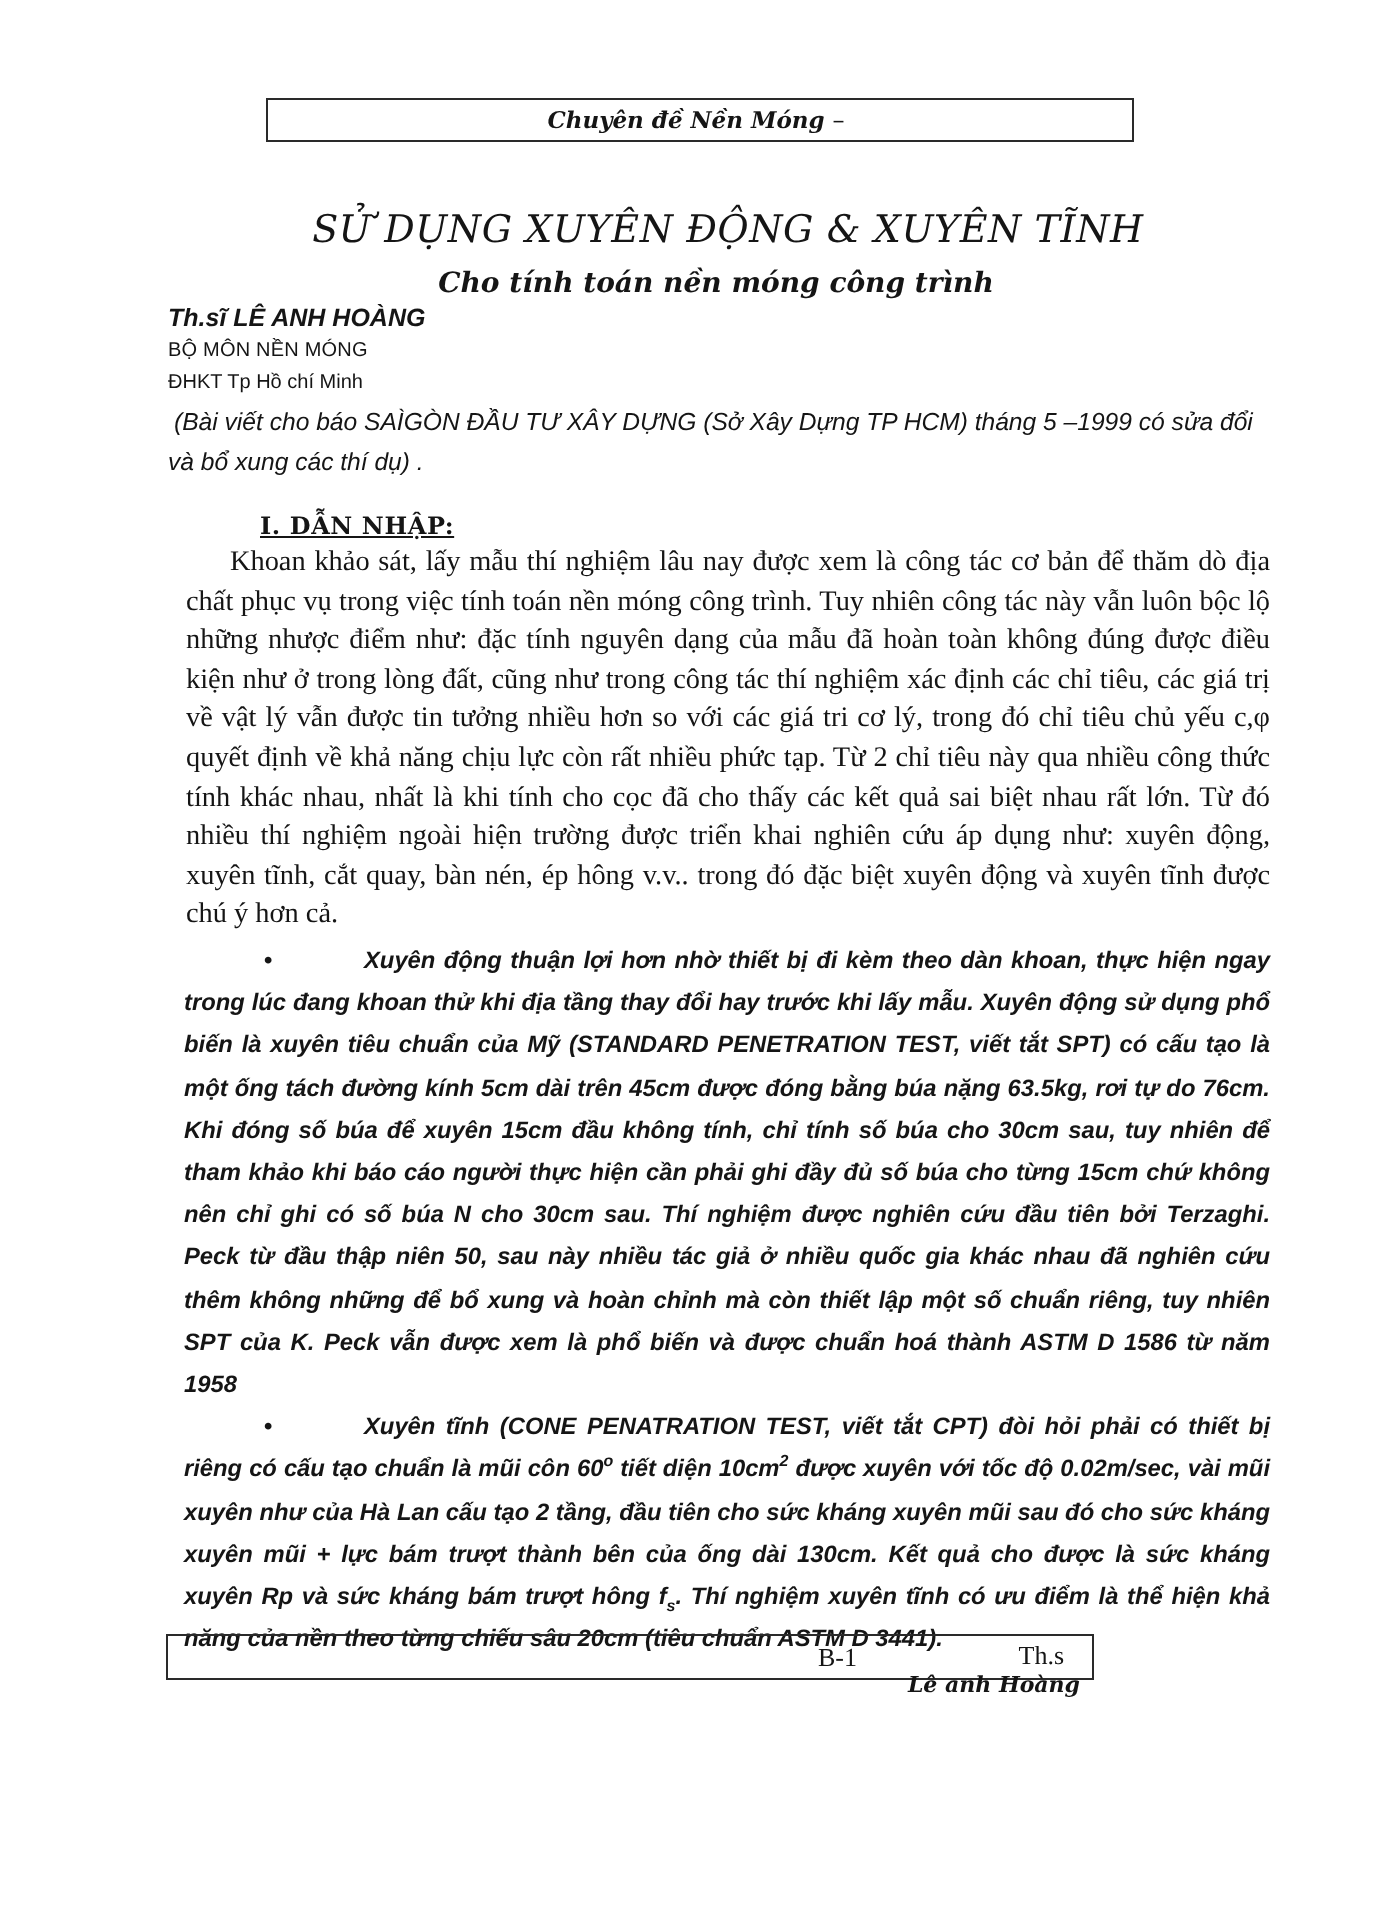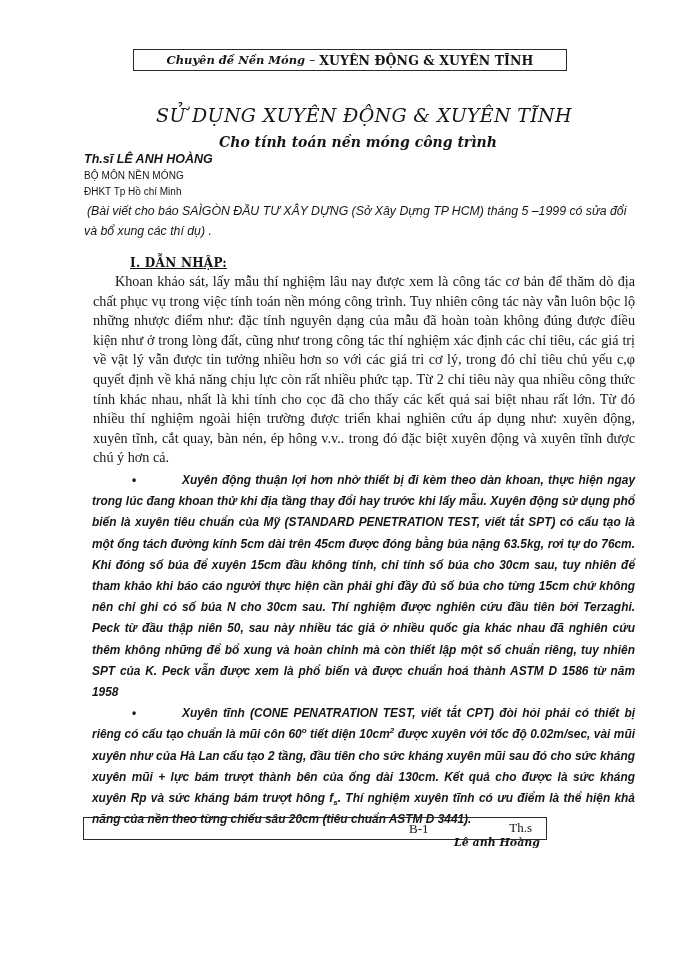--- a/index.html
+++ b/index.html
@@ -69,21 +69,20 @@
     .footer-name { font-family: "DejaVu Serif", serif; font-style: italic; font-weight: bold; font-size: 11px; }
   </style>
 </head>
 <body>
 
 <div class="page">
 
   <div class="header-box">
     <span class="header-script">Chuyên đề Nền Móng</span>
     <span class="header-dash">–</span>
-    <span class="header-title">XUYÊN ĐỘNG &amp; XUYÊN TĨNH</span>
   </div>
 
   <div class="doc-title">SỬ DỤNG XUYÊN ĐỘNG &amp; XUYÊN TĨNH</div>
   <div class="doc-subtitle">Cho tính toán nền móng công trình</div>
 
   <div class="author">Th.sĩ LÊ ANH HOÀNG</div>
   <div class="dept">BỘ MÔN NỀN MÓNG</div>
   <div class="univ">ĐHKT Tp Hồ chí Minh</div>
   <div class="note">(Bài viết cho báo SAÌGÒN ĐẦU TƯ XÂY DỰNG (Sở Xây Dựng TP HCM) tháng 5 –1999 có sửa đổi và bổ xung các thí dụ) .</div>
 

